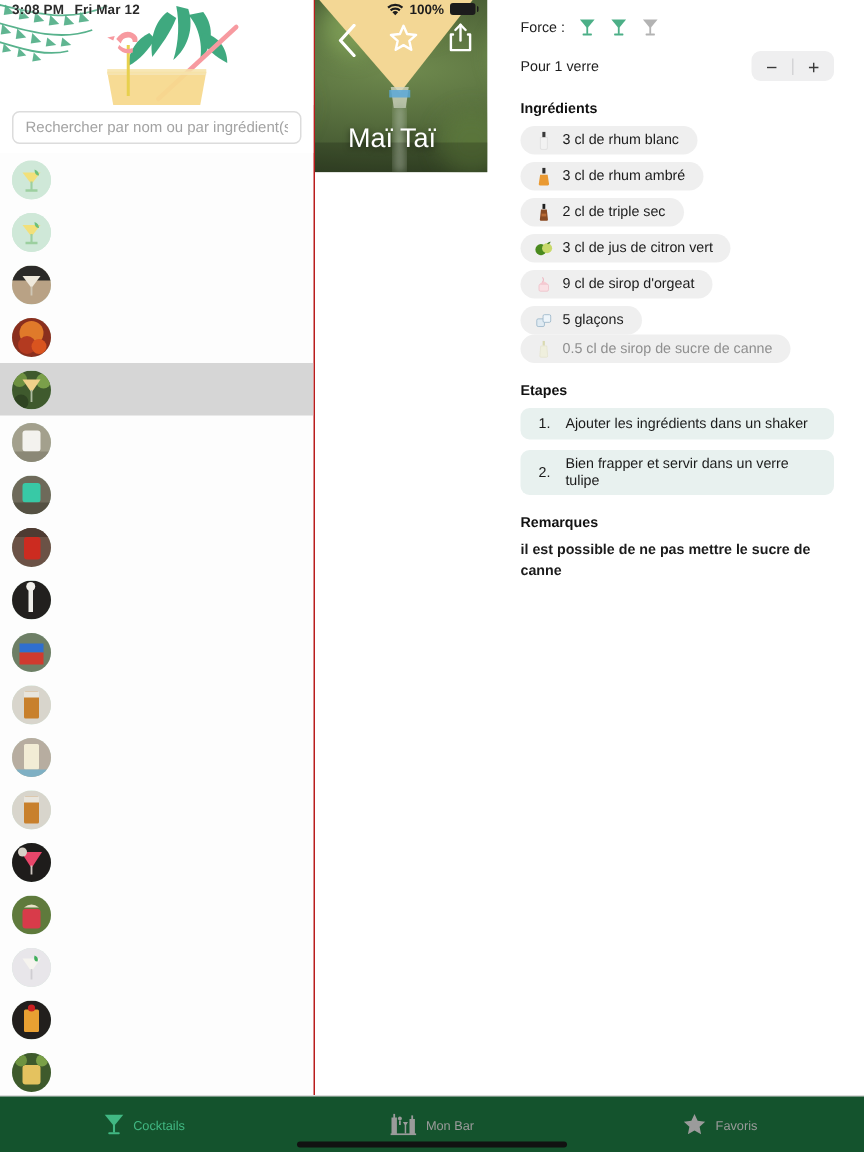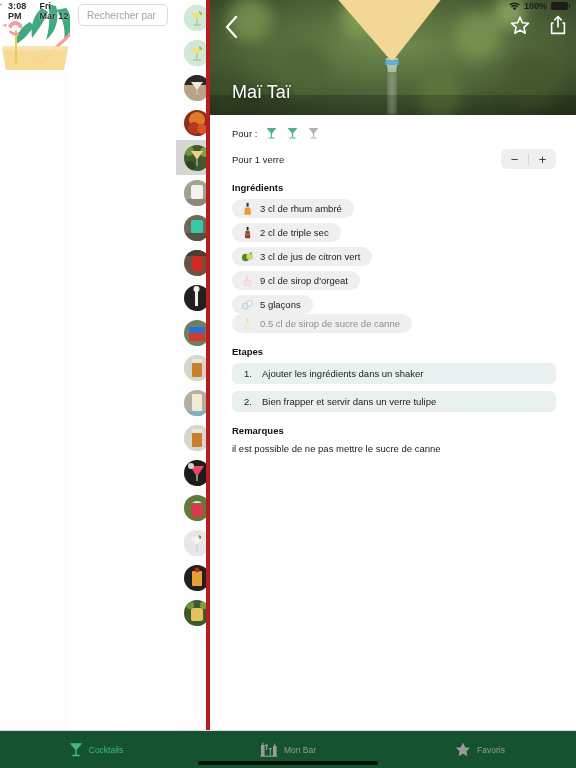--- a/index.html
+++ b/index.html
@@ -11,22 +11,22 @@
   }
   #app { position: relative; width: 576px; height: 768px; display: flex; flex-direction: column; }
 
   
   .split { display: flex; flex: 1 1 auto; min-height: 0; }
 
   
   .sidebar {
     width: 210px; flex: 0 0 210px;
     background: #fdfdfd;
-    border-right: 4px solid #b91c1c;
-    display: flex; flex-direction: row;
+    border-right: 1px solid #b91c1c;
+    display: flex; flex-direction: column;
     position: relative;
     overflow: hidden;
   }
   .hero {
     height: 70px; flex: 0 0 70px;
     position: relative;
     background: #ffffff;
     overflow: hidden;
   }
   .hero svg { position: absolute; inset: 0; width: 100%; height: 100%; }
@@ -71,21 +71,21 @@
     font-size: 10.5px; color: #151515; line-height: 13px;
     white-space: nowrap; overflow: hidden; text-overflow: clip;
   }
   .rowsub {
     font-size: 7.5px; color: #aaaaaa; line-height: 11px;
     white-space: nowrap; overflow: hidden; text-overflow: clip;
   }
   .row.selected .rowsub { color: #9d9d9d; }
 
   
-  .detail { flex: 1 1 auto; min-width: 0; background: #fff; display: flex; flex-direction: column; overflow: hidden; }
+  .detail { flex: 1 1 auto; min-width: 0; background: #fff; display: flex; flex-direction: row; overflow: hidden; }
 
   .detail-hero {
     position: relative; height: 115px; flex: 0 0 115px; overflow: hidden;
   }
   .detail-hero svg.photo { position: absolute; inset: 0; width: 100%; height: 100%; }
   .statusbar-right {
     position: absolute; top: 1px; right: 8px; z-index: 6;
     display: flex; align-items: center; gap: 4px;
     font-size: 9px; font-weight: bold; color: #1c1c1c;
   }
@@ -141,21 +141,21 @@
   .chip .ic { width: 13px; height: 13px; flex: 0 0 13px; display: block; }
 
   .steps { display: flex; flex-direction: column; gap: 7px; }
   .step {
     background: #e8f1ef; border-radius: 6px;
     min-height: 21px; display: flex; align-items: center;
     padding: 4px 10px 4px 12px; gap: 10px;
     font-size: 9.5px; color: #1b1b1b;
   }
   .step .num { color: #1b1b1b; }
-  .remark { font-size: 9.5px; color: #1b1b1b; margin-top: 2px; line-height: 14px; }
+  .remark { font-size: 9.5px; color: #1b1b1b; margin-top: 2px; line-height: 14px; font-weight: bold; }
 
   
   .tabbar {
     flex: 0 0 38px; height: 38px;
     background: #14532d;
     border-top: 1px solid #dcdcdc;
     display: flex; align-items: center;
     position: relative;
   }
   .tab { flex: 1 1 33.33%; display: flex; align-items: center; justify-content: center; gap: 6px; }
@@ -557,21 +557,21 @@
             <path d="M3 8 L1.6 8 L1.6 18.4 L14.4 18.4 L14.4 8 L13 8" stroke="#fff" stroke-width="1.6" fill="none" stroke-linecap="round" stroke-linejoin="round"></path>
           </svg>
         </div>
 
         <div class="hero-title">Maï Taï</div>
       </div>
 
       <div class="detail-body">
 
         <div class="force-line">
-          <span>Pour :</span>
+          <span>Force :</span>
           <span class="force-icons" id="force-icons">
               <svg width="11" height="12" viewBox="0 0 11 12">
                 <path d="M0.6 1 L10.4 1 L6 6.4 L5 6.4 Z" fill="#4caf87"></path>
                 <rect x="4.9" y="6" width="1.2" height="4.6" fill="#4caf87"></rect>
                 <rect x="2.4" y="10.4" width="6.2" height="1.2" rx=".4" fill="#4caf87"></rect>
               </svg>
               <svg width="11" height="12" viewBox="0 0 11 12">
                 <path d="M0.6 1 L10.4 1 L6 6.4 L5 6.4 Z" fill="#4caf87"></path>
                 <rect x="4.9" y="6" width="1.2" height="4.6" fill="#4caf87"></rect>
                 <rect x="2.4" y="10.4" width="6.2" height="1.2" rx=".4" fill="#4caf87"></rect>
@@ -588,20 +588,27 @@
           <span class="serving-label">Pour 1 verre</span>
           <span class="stepper">
             <span class="sbtn">−</span>
             <span class="sdiv"></span>
             <span class="sbtn">+</span>
           </span>
         </div>
 
         <div class="section-title">Ingrédients</div>
         <div class="chips" id="ingredient-chips">
+            <span class="chip">
+              <span class="ic"><svg viewBox="0 0 14 14">
+                  <rect x="6" y="1" width="2.2" height="4" fill="#3a3a3a"></rect>
+                  <path d="M4.6 5 h5 v7.6 a1 1 0 0 1 -1 1 h-3 a1 1 0 0 1 -1 -1z" fill="#f2f2f2" stroke="#d6d6d6" stroke-width=".4"></path>
+                </svg></span>
+              <span>3 cl de rhum blanc</span>
+            </span>
             <span class="chip">
               <span class="ic"><svg viewBox="0 0 14 14">
                   <rect x="6" y="1" width="2.2" height="4" fill="#2e2e2e"></rect>
                   <path d="M4.4 6 h5.4 l1 6.6 a.9 .9 0 0 1 -.9 1 h-5.6 a.9 .9 0 0 1 -.9 -1z" fill="#ea9a33"></path>
                 </svg></span>
               <span>3 cl de rhum ambré</span>
             </span>
             <span class="chip">
               <span class="ic"><svg viewBox="0 0 14 14">
                   <rect x="6.1" y="1" width="2" height="3.6" fill="#1f1f1f"></rect>

